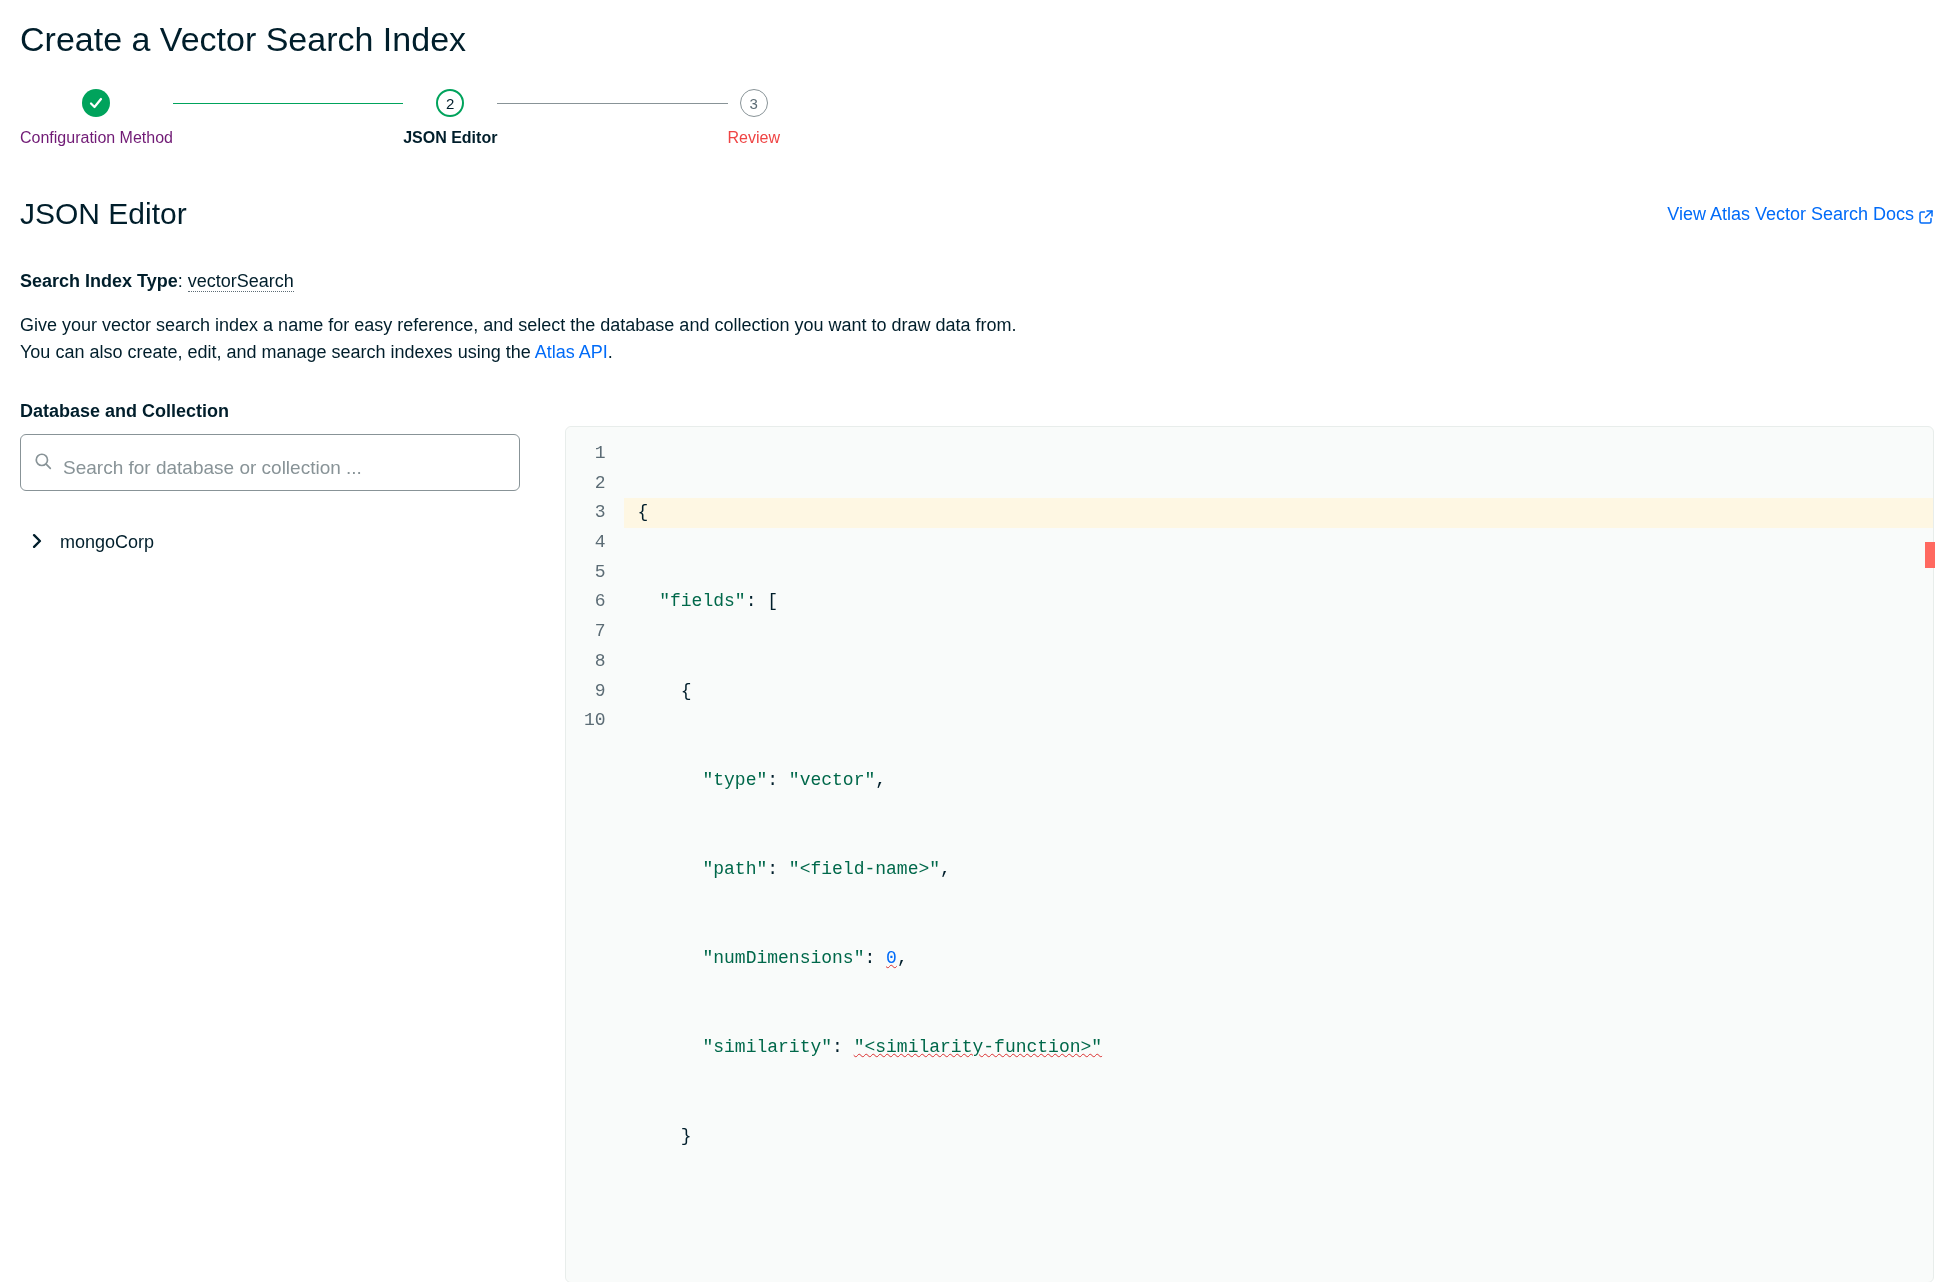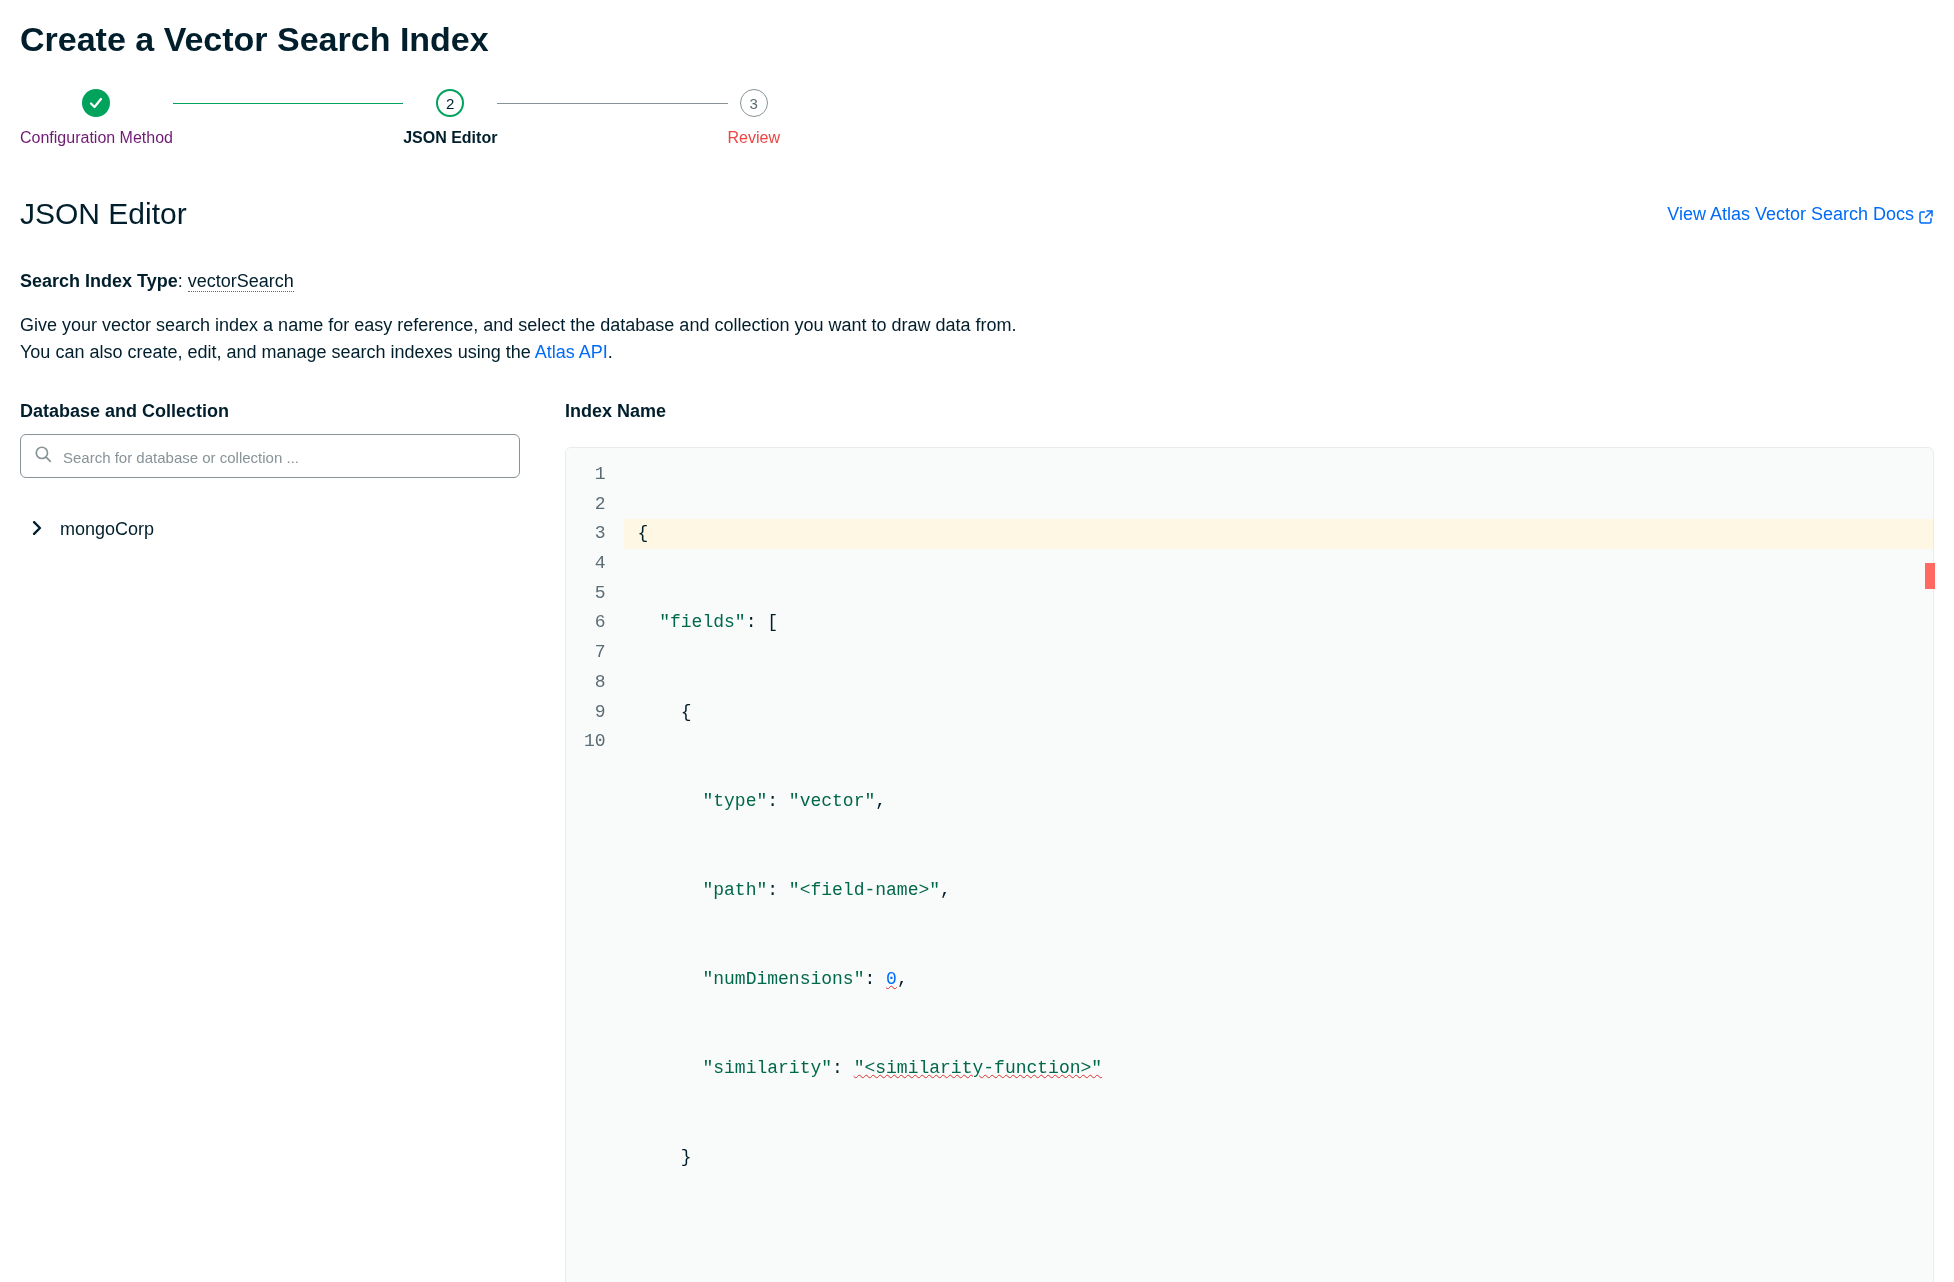--- a/index.html
+++ b/index.html
@@ -8,21 +8,21 @@
       padding: 0;
     }
     body {
       font-family: -apple-system, BlinkMacSystemFont, "Segoe UI", Helvetica, Arial, sans-serif;
       color: #001e2b;
       background: #fff;
       padding: 20px;
     }
     .page-title {
       font-size: 34px;
-      font-weight: 700;
+      font-weight: 400;
       margin-bottom: 30px;
       color: #001e2b;
     }
     .stepper {
       display: flex;
       align-items: flex-start;
       margin-bottom: 50px;
       max-width: 760px;
     }
     .step {
@@ -144,24 +144,24 @@
     }
     .search-icon {
       position: absolute;
       left: 14px;
       top: 50%;
       transform: translateY(-50%);
       color: #889397;
     }
     .search-input {
       width: 100%;
-      padding: 14px 14px 11px 42px;
+      padding: 22px 14px 11px 42px;
       border: 1px solid #889397;
       border-radius: 6px;
-      font-size: 15px;
+      font-size: 19px;
       color: #001e2b;
     }
     .search-input::placeholder {
       color: #889397;
     }
     .tree {
       margin-top: 35px;
     }
     .tree-item {
       display: flex;
@@ -319,21 +319,20 @@
           <svg width="10" height="14" viewBox="0 0 8 12" fill="none">
             <path d="M1.5 1L6.5 6L1.5 11" stroke="#001e2b" stroke-width="2" stroke-linecap="round" stroke-linejoin="round"></path>
           </svg>
         </span>
         <span>mongoCorp</span>
       </div>
     </div>
   </div>
 
   <div class="right-col">
-    <label class="field-label">Index Name</label>
 
     <div class="code-editor">
       <div class="gutter">
         <div>1</div>
         <div>2</div>
         <div>3</div>
         <div>4</div>
         <div>5</div>
         <div>6</div>
         <div>7</div>

